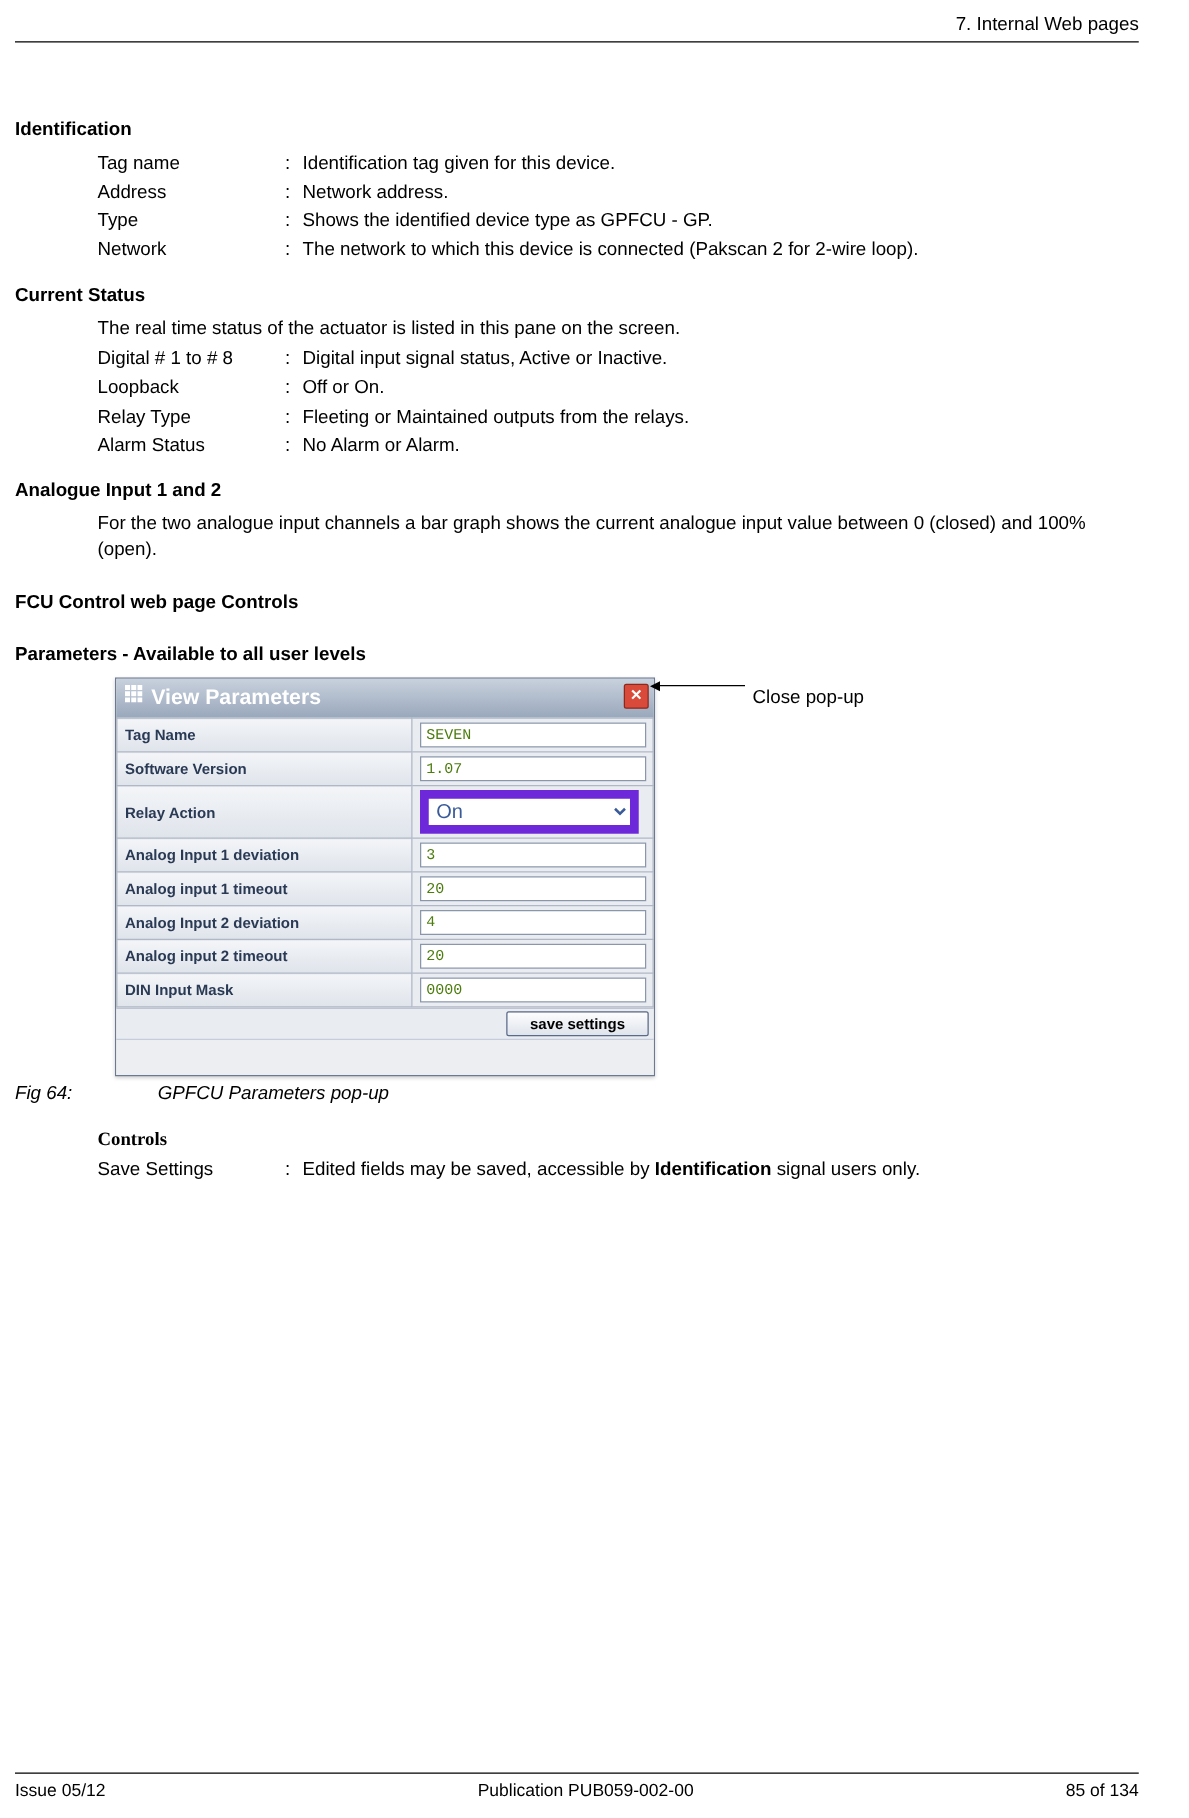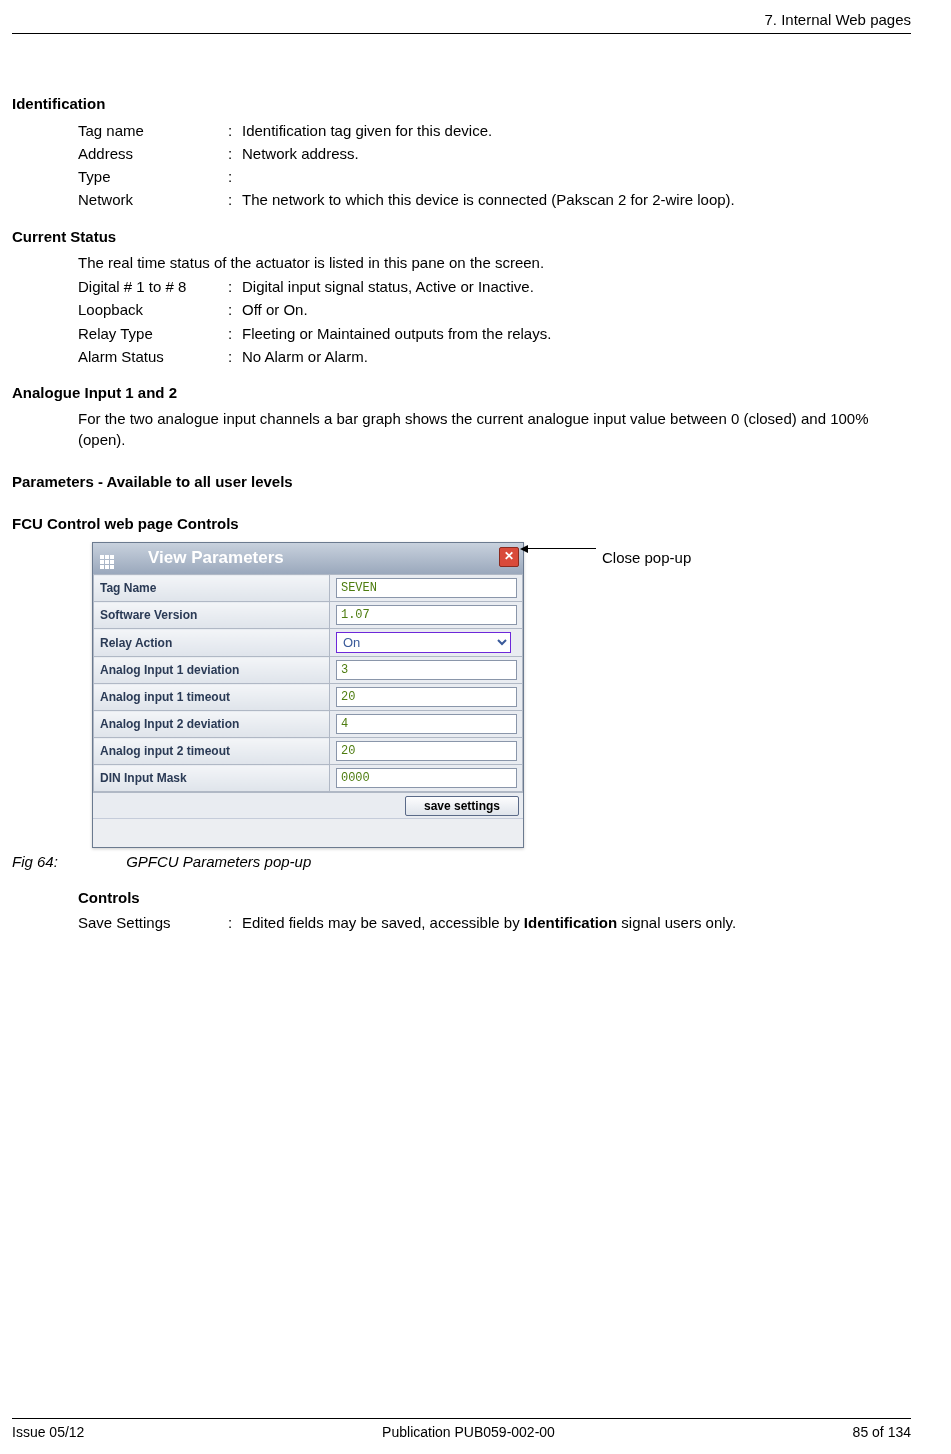--- a/index.html
+++ b/index.html
@@ -54,23 +54,22 @@
     background: #eef0f4;
     box-shadow: 0 1px 3px rgba(0,0,0,0.2);
   }
   .popup-titlebar {
     background: linear-gradient(#c8d1dd, #9aa8bc);
     color: #fff;
     font-weight: bold;
     font-size: 17px;
     padding: 4px 6px;
     display: flex;
-    align-items: flex-end;
+    align-items: flex-start;
     position: relative;
-    gap: 27px;
   }
   .title-icon {
     width: 16px; height: 16px; margin-right: 6px;
     display: inline-flex; align-items:center; justify-content:center;
   }
   .title-icon svg { display:block; }
   .close-btn {
     position: absolute;
     right: 4px; top: 4px;
     width: 18px; height: 18px;
@@ -107,23 +106,23 @@
     width: 95%;
     border: 1px solid #8a96aa;
     font-family: "Courier New", monospace;
     font-size: 12px;
     padding: 2px 4px;
     background: #fff;
     color: #4d7c0f;
   }
   .val-select {
     width: 97%;
-    border: 1px solid #6d28d9;
+    border: 7px solid #6d28d9;
     font-family: Arial, sans-serif;
-    font-size: 13px;
+    font-size: 16px;
     padding: 1px 2px;
     background: #fff;
     color: #3a5a9a;
   }
   .popup-footer {
     text-align: right;
     padding: 2px 4px;
     background: #e9ecf1;
     border-top: 1px solid #b0b8c5;
   }
@@ -197,20 +196,21 @@
       <div class="def-desc">Identification tag given for this device.</div>
     </div>
     <div class="def-row">
       <div class="def-term">Address</div>
       <div class="def-colon">:</div>
       <div class="def-desc">Network address.</div>
     </div>
     <div class="def-row">
       <div class="def-term">Type</div>
       <div class="def-colon">:</div>
+      <div class="def-desc">Shows the identified device type as GPFCU - GP.</div>
     </div>
     <div class="def-row">
       <div class="def-term">Network</div>
       <div class="def-colon">:</div>
       <div class="def-desc">The network to which this device is connected (Pakscan 2 for 2-wire loop).</div>
     </div>
   </div>
 
   <div class="bold section-title">Current Status</div>
   <div class="para" style="margin-left:66px;">The real time status of the actuator is listed in this pane on the screen.</div>
@@ -233,22 +233,22 @@
     <div class="def-row">
       <div class="def-term">Alarm Status</div>
       <div class="def-colon">:</div>
       <div class="def-desc">No Alarm or Alarm.</div>
     </div>
   </div>
 
   <div class="bold section-title">Analogue Input 1 and 2</div>
   <div class="para">For the two analogue input channels a bar graph shows the current analogue input value between 0 (closed) and 100% (open).</div>
 
+  <div class="bold section-title" style="margin-top:22px;">FCU Control web page Controls</div>
   <div class="bold section-title" style="margin-top:22px;">Parameters - Available to all user levels</div>
-  <div class="bold section-title" style="margin-top:22px;">FCU Control web page Controls</div>
 
   <div class="fig-area">
     <div class="popup">
       <div class="popup-titlebar">
         <span class="title-icon">
           <svg width="14" height="14" viewBox="0 0 14 14">
             <rect x="0" y="0" width="4" height="4" fill="#fff"></rect>
             <rect x="5" y="0" width="4" height="4" fill="#fff"></rect>
             <rect x="10" y="0" width="4" height="4" fill="#fff"></rect>
             <rect x="0" y="5" width="4" height="4" fill="#fff"></rect>
@@ -311,21 +311,21 @@
     </div>
   </div>
 
   <div class="fig-caption">
     <span class="fignum">Fig 64:</span>
     <span>GPFCU Parameters pop-up</span>
   </div>
 
 
   <div class="controls-sub">
-    <div class="bold" style="margin-bottom:4px;">Controls</div>
+    <div class="bold" style="margin-bottom:4px;font-family:Liberation Serif, serif;">Controls</div>
     <div class="def-row">
       <div class="def-term">Save Settings</div>
       <div class="def-colon">:</div>
       <div class="def-desc">
         <span>Edited fields may be saved, accessible by </span><span class="bold">Identification</span><span> signal users only.</span>
       </div>
     </div>
   </div>
 
   <div class="footer">

